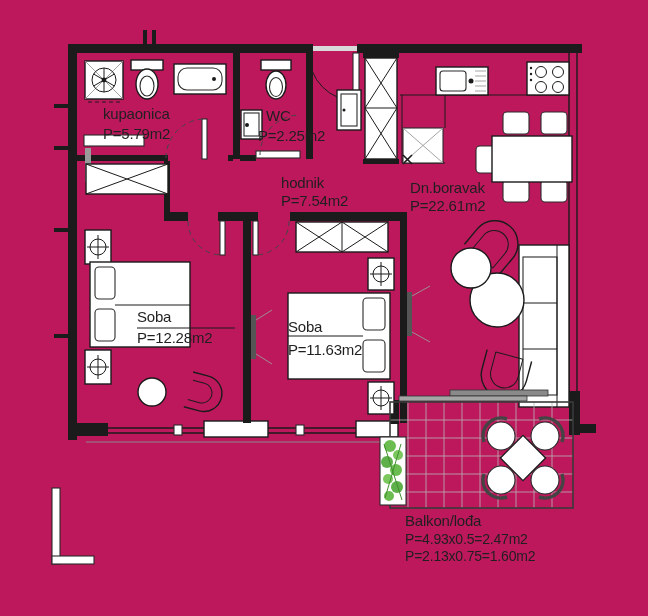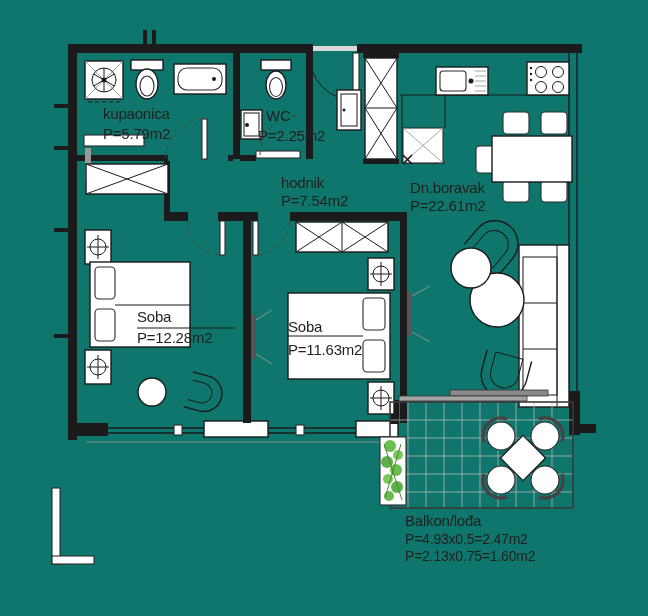--- a/index.html
+++ b/index.html
@@ -1,16 +1,16 @@
 <!DOCTYPE html>
 <html><head>
 <meta charset="utf-8">
 <style>
   html,body{margin:0;padding:0;background:#ffffff;}
-  .stage{width:648px;height:616px;position:relative;background:#0f766e;font-family:"Liberation Sans",sans-serif;}
+  .stage{width:648px;height:616px;position:relative;background:#be185d;font-family:"Liberation Sans",sans-serif;}
   svg{display:block;}
   .wall{fill:#1b1b1b;stroke:none;}
   .ln{stroke:#1b1b1b;fill:none;stroke-width:1.4;}
   .ln-thin{stroke:#1b1b1b;fill:none;stroke-width:1;}
   .furn{stroke:#1b1b1b;fill:#ffffff;stroke-width:1.4;}
   .furn-thin{stroke:#2a2a2a;fill:#ffffff;stroke-width:1.1;}
   .lite{stroke:#9a9a9a;fill:none;stroke-width:0.9;}
   .dash{stroke:#444;fill:none;stroke-width:1;stroke-dasharray:5 4;}
   .grid{stroke:#b5b5b5;stroke-width:0.8;}
   .lbl{font-size:15px;fill:#1f1f1f;letter-spacing:-0.2px;}

